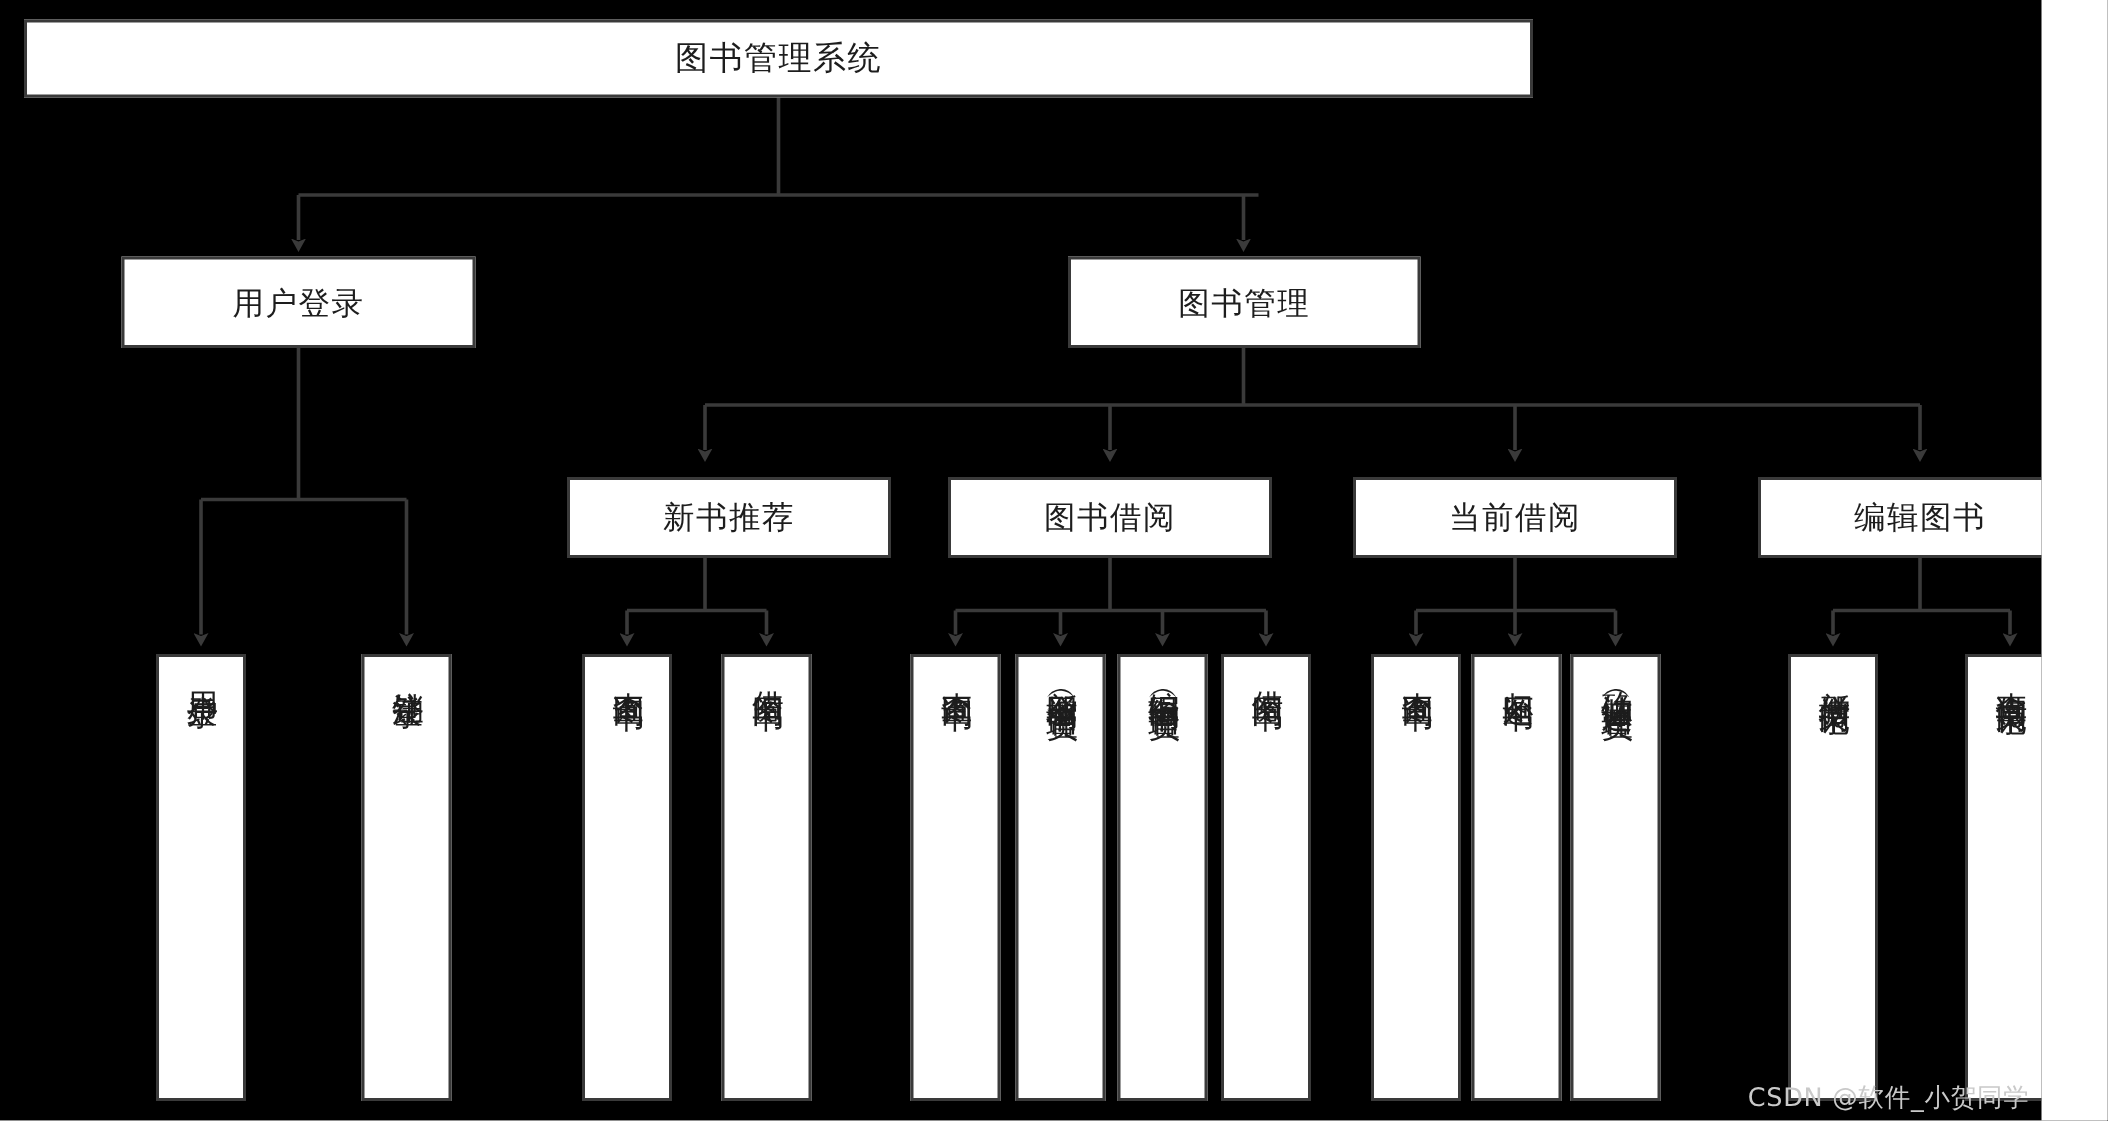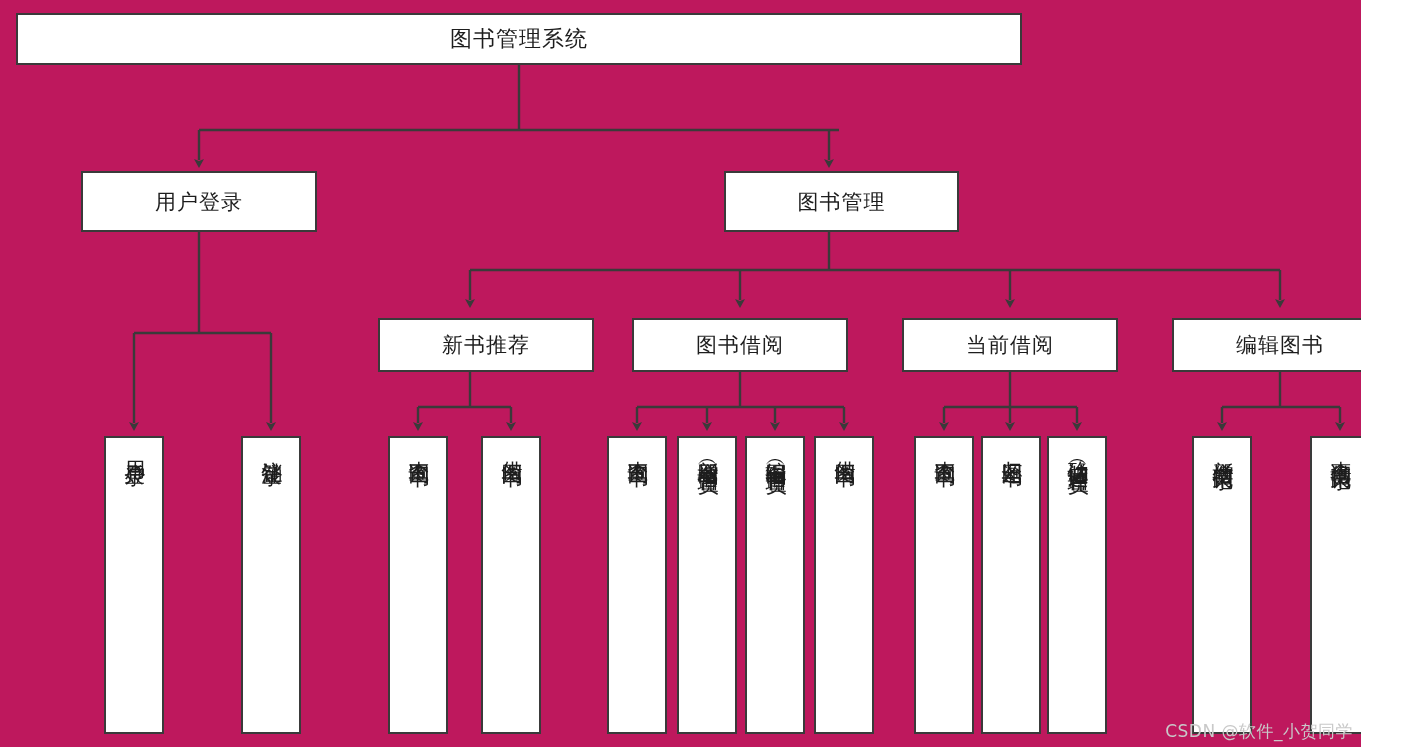--- a/index.html
+++ b/index.html
@@ -4,21 +4,21 @@
 <style>
   html,body{margin:0;padding:0;background:#ffffff;}
   body{
     font-family:"DejaVu Sans","Liberation Sans",sans-serif;
     -webkit-font-smoothing:antialiased;
   }
   #canvas{
     position:relative;
     width:1361px;
     height:747px;
-    background:#be185d;
+    background:#000000;
     overflow:hidden;
   }
   svg.edges{
     position:absolute;
     left:0; top:0;
     width:1405px;
     height:747px;
     pointer-events:none;
   }
   .node{
@@ -116,21 +116,21 @@
     </g>
   </svg>
 
   <div class="node root" style="left:16px;top:13px;width:1006px;height:52px;">
     <span class="node-h">图书管理系统</span>
   </div>
 
   <div class="node" style="left:81px;top:171px;width:236px;height:61px;">
     <span class="node-h">用户登录</span>
   </div>
-  <div class="node" style="left:712px;top:171px;width:235px;height:61px;margin-left:12px;">
+  <div class="node" style="left:712px;top:171px;width:235px;height:61px;">
     <span class="node-h">图书管理</span>
   </div>
 
   <div class="node" style="left:378px;top:318px;width:216px;height:54px;">
     <span class="node-h">新书推荐</span>
   </div>
   <div class="node" style="left:632px;top:318px;width:216px;height:54px;">
     <span class="node-h">图书借阅</span>
   </div>
   <div class="node" style="left:902px;top:318px;width:216px;height:54px;align-items:center;">

